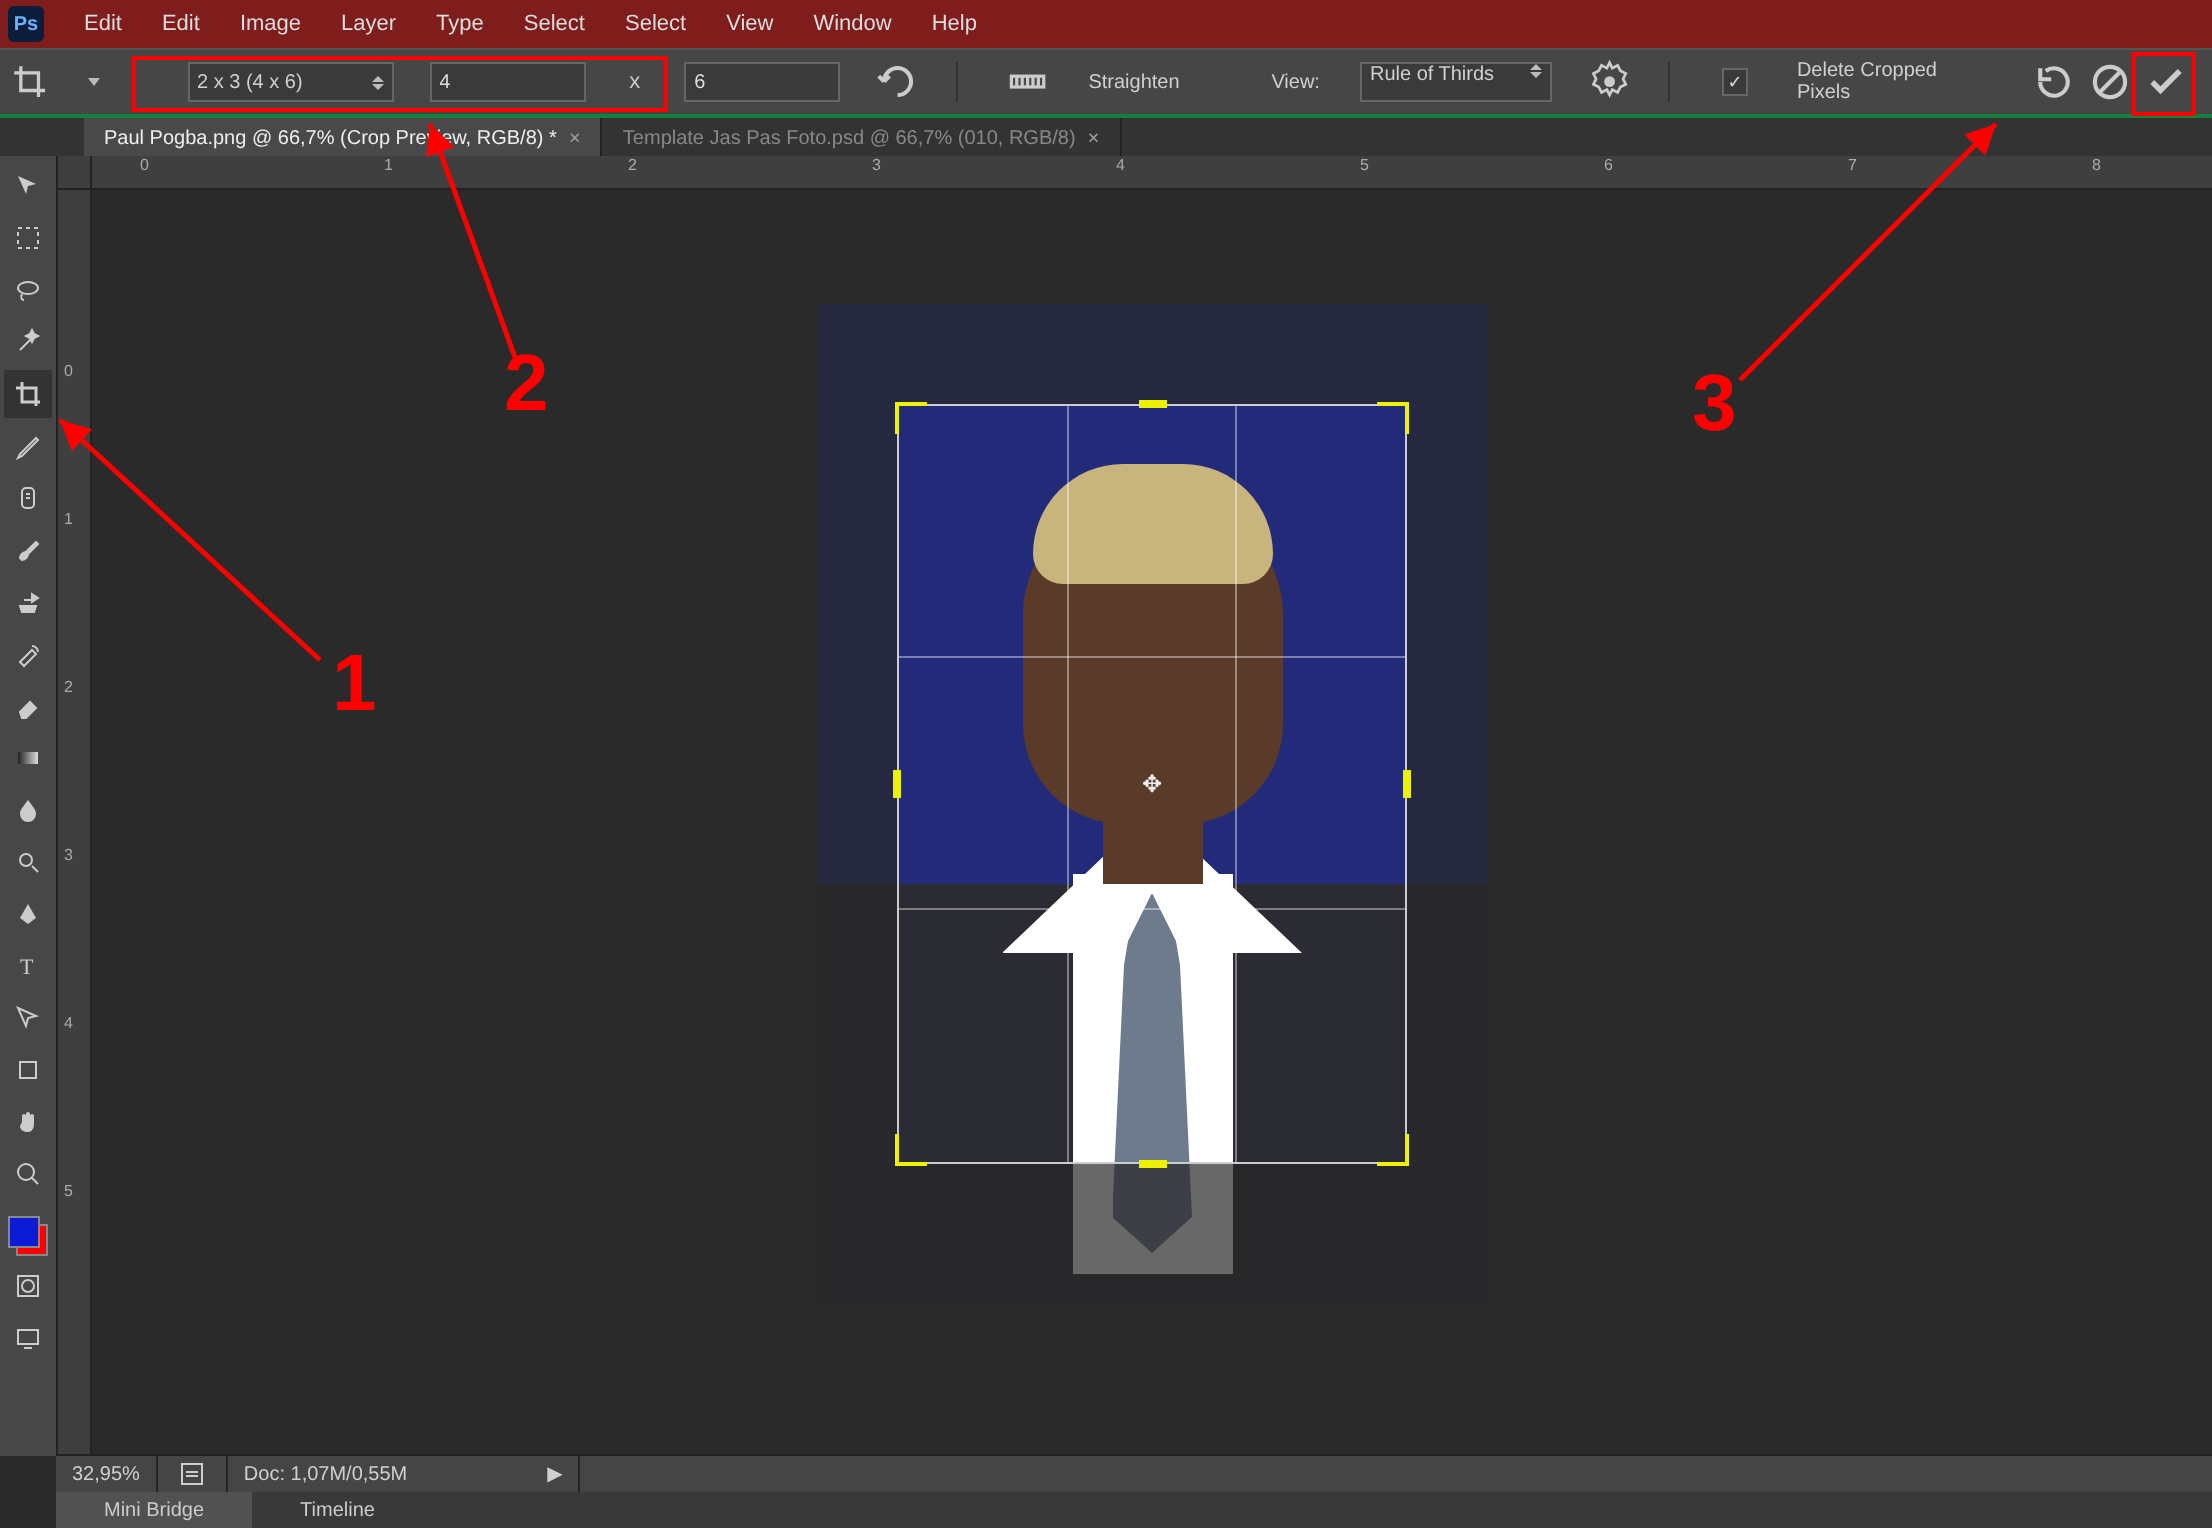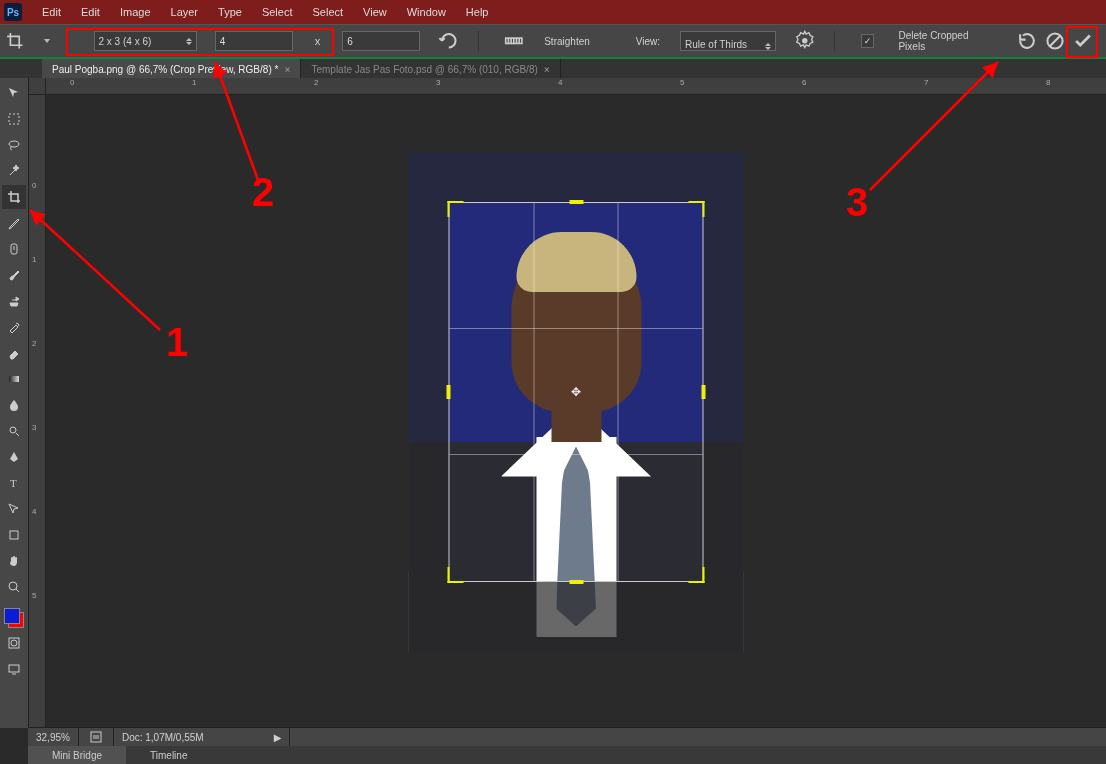--- a/index.html
+++ b/index.html
@@ -11,21 +11,21 @@
   .dd-arrow{width:0;height:0;border-left:3px solid transparent;border-right:3px solid transparent;border-top:4px solid #bbb;margin-left:2px}
   .preset{width:95px;height:18px;background:#3a3a3a;border:1px solid #666;display:flex;align-items:center;padding:0 4px;font-size:10px;position:relative}
   .preset .carets{margin-left:auto;display:flex;flex-direction:column;gap:1px}
   .preset .carets i{width:0;height:0;border-left:3px solid transparent;border-right:3px solid transparent}
   .preset .carets i.u{border-bottom:3px solid #bbb}
   .preset .carets i.d{border-top:3px solid #bbb}
   .numfield{width:68px;height:18px;background:#3a3a3a;border:1px solid #666;color:#ddd;padding:0 4px;font-size:10px}
   .x-sep{margin:0 4px;color:#ccc}
   .ico-btn{width:22px;height:22px;display:flex;align-items:center;justify-content:center;color:#ccc}
   .lbl{font-size:10px;margin:0 2px}
-  .overlay-dd{width:88px;height:18px;background:#3a3a3a;border:1px solid #666;display:flex;align-items:flex-end;padding:0 4px;font-size:10px}
+  .overlay-dd{width:88px;height:18px;background:#3a3a3a;border:1px solid #666;display:flex;align-items:flex-start;padding:0 4px;font-size:10px}
   .chk{width:12px;height:12px;background:#3a3a3a;border:1px solid #666;display:inline-flex;align-items:center;justify-content:center;margin-right:4px;font-size:9px;color:#ddd}
   .redbox{border:2px solid #f00;position:absolute;pointer-events:none}
   .tabbar{height:22px;background:#333;border-bottom:1px solid #111;display:flex;align-items:flex-start;padding-left:42px}
   .doc-tab{height:20px;padding:0 10px;display:flex;align-items:center;font-size:10px;border-right:1px solid #222}
   .doc-tab.active{background:#494949;color:#eee}
   .doc-tab.inactive{background:#333;color:#888}
   .doc-tab .close{margin-left:6px;font-family:monospace;color:#999}
   .workspace{position:absolute;left:0;top:78px;right:0;bottom:36px;display:flex}
   .toolpanel{width:28px;background:#474747;border-right:1px solid #222;display:flex;flex-direction:column;align-items:center;padding-top:2px}
   .tool{width:24px;height:24px;display:flex;align-items:center;justify-content:center;color:#ccc;margin:1px 0;position:relative}

